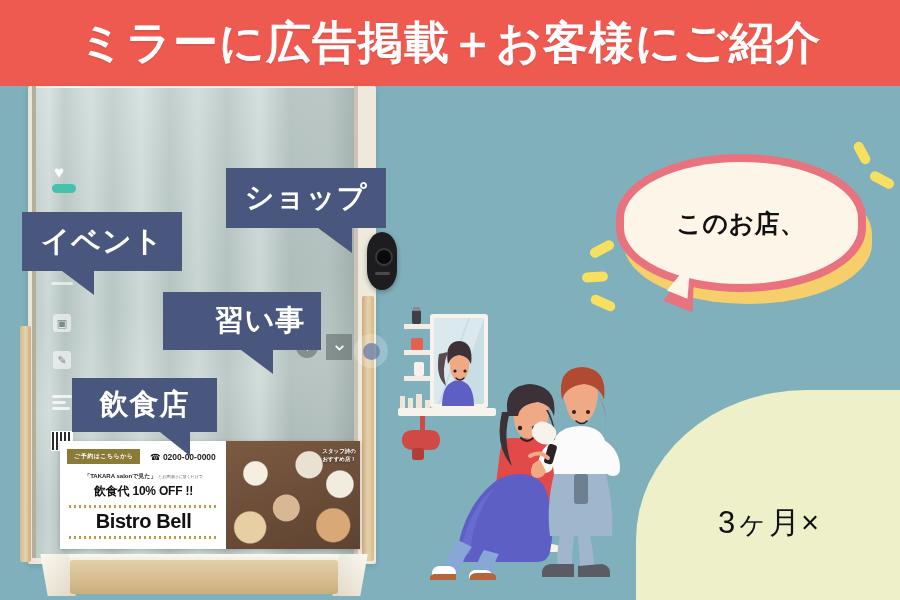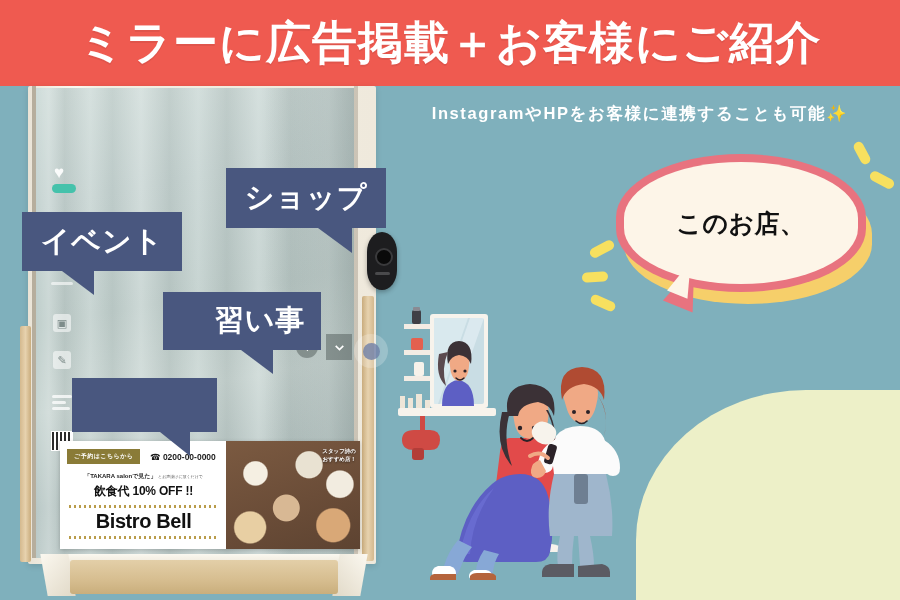--- a/index.html
+++ b/index.html
@@ -252,21 +252,20 @@
 </style>
 </head>
 <body>
 
 <div id="stage">
 
   <div class="banner">
     <div class="banner-text">ミラーに広告掲載＋お客様にご紹介</div>
   </div>
 
-  <div class="subtitle">InstagramやHPをお客様に連携することも可能✨</div>
 
   <div class="mirror-wrap">
     <div class="mirror-frame"></div>
     <div class="mirror-screen">
       <div class="curtain"></div>
       <div class="mirror-shadow-r"></div>
     </div>
     <div class="frame-edge-l"></div>
     <div class="frame-edge-r"></div>
     <div class="wood-leg-l"></div>
@@ -327,20 +326,21 @@
   </div>
   <div class="nbub" id="bub-event">
     <span>イベント</span>
     <span class="tail"></span>
   </div>
   <div class="nbub" id="bub-lesson">
     <span>習い事</span>
     <span class="tail"></span>
   </div>
   <div class="nbub" id="bub-food">
+    <span>飲食店</span>
     <span class="tail"></span>
   </div>
 
   <svg class="illus" viewBox="0 0 236 292">
 
     <rect x="6" y="36" width="52" height="5" fill="#f3ece4"></rect>
     <rect x="6" y="62" width="52" height="5" fill="#f3ece4"></rect>
     <rect x="6" y="88" width="52" height="5" fill="#f3ece4"></rect>
     <rect x="14" y="22" width="9" height="14" rx="2" fill="#3f3f46"></rect>
     <rect x="15" y="19" width="7" height="4" rx="1" fill="#8a8a92"></rect>
@@ -431,15 +431,16 @@
   </div>
 
   <div class="dash" id="d1"></div>
   <div class="dash" id="d2"></div>
   <div class="dash" id="d3"></div>
   <div class="dash" id="d4"></div>
   <div class="dash" id="d5"></div>
 
   <div class="plan"></div>
   <div class="plan-inner">
+    <div class="plan-l1">3ヶ月×</div>
   </div>
 
 </div>
 
 </body></html>

